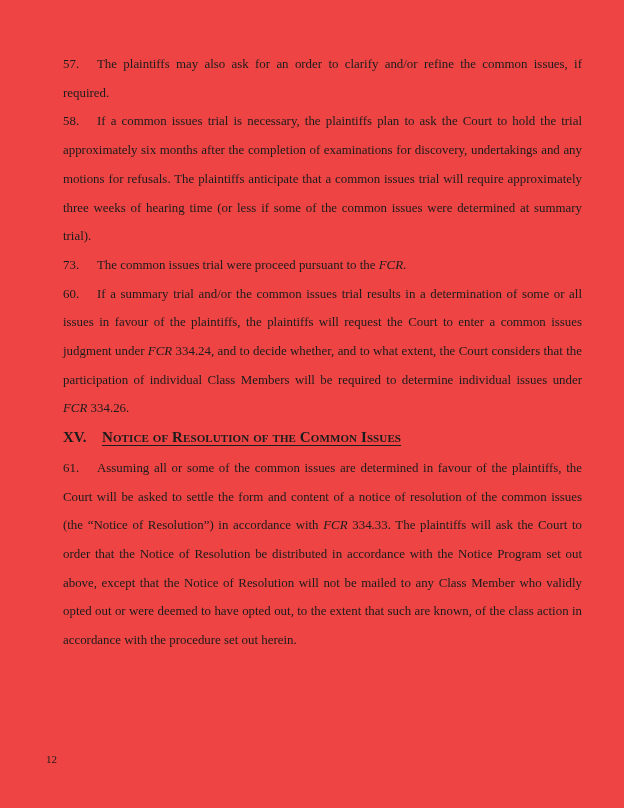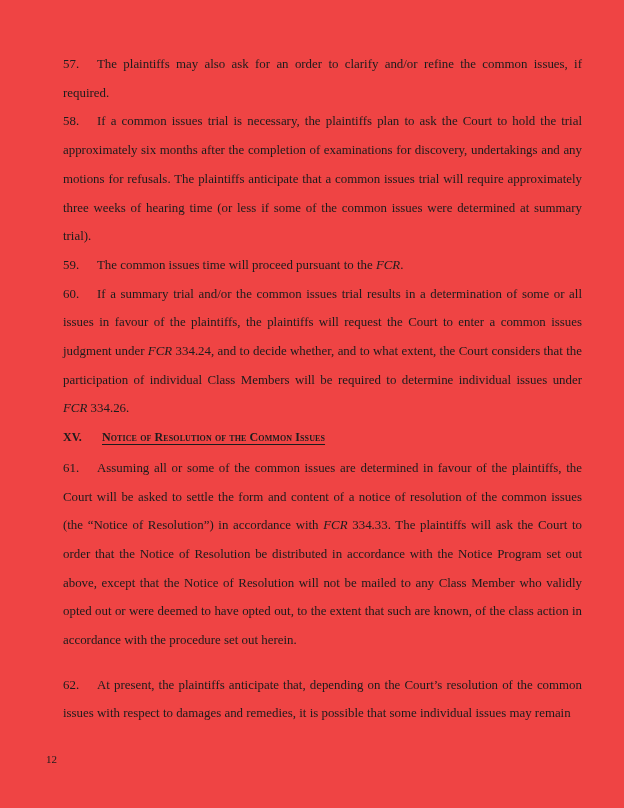--- a/index.html
+++ b/index.html
@@ -31,21 +31,21 @@
   }
   .pnum {
     display: inline-block;
     width: 34px;
   }
   .sp11 { }
   .sp6  { margin-top: 2px; }
   .sp16 { margin-top: 16px; }
   .heading {
     margin: 0;
-    font-size: 12px;
+    font-size: 15px;
     line-height: 28.7px;
     font-weight: bold;
     text-align: left;
   }
   .heading .pnum {
     width: 39px;
   }
   .heading-title {
     font-variant: small-caps;
     text-decoration: underline;
@@ -74,35 +74,32 @@
 
     <p class="para">
       <span class="pnum">57.</span><span><span>The plaintiffs may also ask for an order to clarify and/or refine the common issues, if required.</span></span>
     </p>
 
     <p class="para">
       <span class="pnum">58.</span><span><span>If a common issues trial is necessary, the plaintiffs plan to ask the Court to hold the trial approximately six months after the completion of examinations for discovery, undertakings and any motions for refusals. The plaintiffs anticipate that a common issues trial will require approximately three weeks of hearing time (or less if some of the common issues were determined at summary trial).</span></span>
     </p>
 
     <p class="para">
-      <span class="pnum">59.</span><span><span>The common issues time will proceed pursuant to the </span><span class="it">FCR</span><span>.</span></span>
+      <span class="pnum">73.</span><span><span>The common issues trial were proceed pursuant to the </span><span class="it">FCR</span><span>.</span></span>
     </p>
 
     <p class="para sp11">
       <span class="pnum">60.</span><span><span>If a summary trial and/or the common issues trial results in a determination of some or all issues in favour of the plaintiffs, the plaintiffs will request the Court to enter a common issues judgment under </span><span class="it">FCR</span><span> 334.24, and to decide whether, and to what extent, the Court considers that the participation of individual Class Members will be required to determine individual issues under </span><span class="it">FCR</span><span> 334.26.</span></span>
     </p>
 
     <p class="heading">
       <span class="pnum">XV.</span><span class="heading-title">Notice of Resolution of the Common Issues</span>
     </p>
 
     <p class="para sp6">
       <span class="pnum">61.</span><span><span>Assuming all or some of the common issues are determined in favour of the plaintiffs, the Court will be asked to settle the form and content of a notice of resolution of the common issues (the “Notice of Resolution”) in accordance with </span><span class="it">FCR</span><span> 334.33. The plaintiffs will ask the Court to order that the Notice of Resolution be distributed in accordance with the Notice Program set out above, except that the Notice of Resolution will not be mailed to any Class Member who validly opted out or were deemed to have opted out, to the extent that such are known, of the class action in accordance with the procedure set out herein.</span></span>
     </p>
 
-    <p class="para sp16">
-      <span class="pnum">62.</span><span><span>At present, the plaintiffs anticipate that, depending on the Court’s resolution of the common issues with respect to damages and remedies, it is possible that some individual issues may remain</span></span>
-    </p>
 
   </div>
 
   <div class="page-number">12</div>
 </div>
 
 </body></html>

